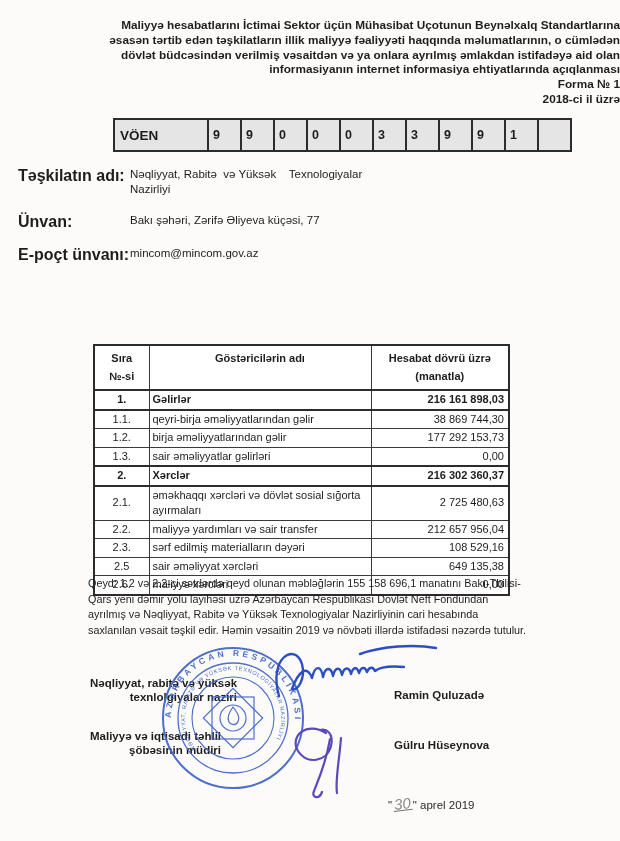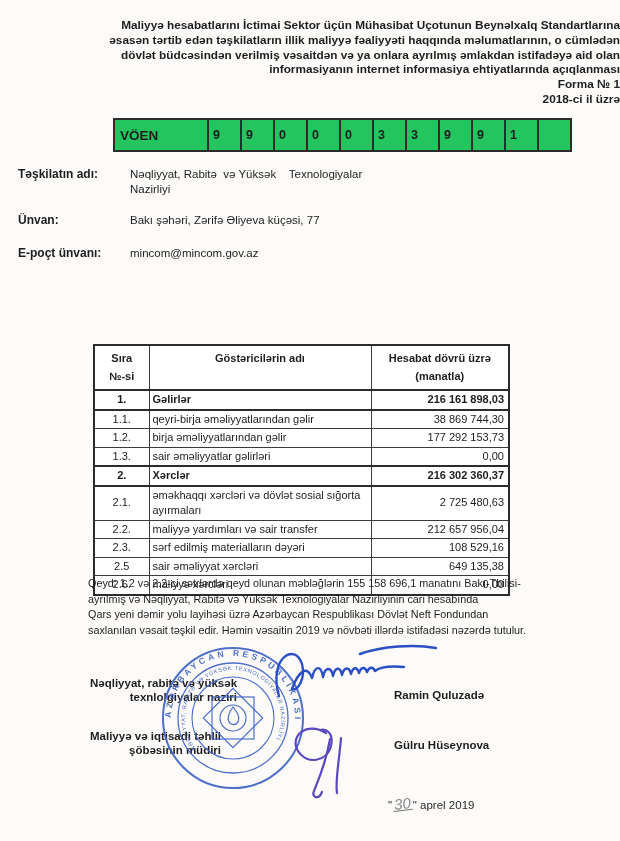--- a/index.html
+++ b/index.html
@@ -8,27 +8,27 @@
     background:#fcfbf9; color:#1d1d1d;
     font-family:"Liberation Sans", sans-serif;
   }
   .abs { position:absolute; }
 
   
   .title-block { top:10px; left:0; right:0; text-align:right;
     font-weight:bold; font-size:11.8px; line-height:14.8px;margin-top:8px; }
 
   
-  .voen-table { left:113px; top:118px; border-collapse:collapse; background:#22c55e;padding-left:37px; }
+  .voen-table { left:113px; top:118px; border-collapse:collapse; background:#e5e5e5;padding-left:37px; }
   .voen-table td { border:2px solid #2c2c2c; height:28px; font-weight:bold; vertical-align:middle; }
   .voen-table .vlabel { width:86px; font-size:13.5px; padding-left:5px; }
   .voen-table .vdigit { width:26px; min-width:26px; font-size:12.5px; padding-left:4px; }
 
   
-  .info-label { left:18px; font-weight:bold; font-size:12px; }
+  .info-label { left:18px; font-weight:bold; font-size:16px; }
   .info-value { left:130px; font-size:11.5px; line-height:14.5px; white-space:pre-wrap; }
 
   
   .main-table { left:93px; top:296px; border-collapse:collapse; table-layout:fixed;
     width:415px; font-size:11px; background:#fff; border:2px solid #2c2c2c;margin-top:48px; }
   .main-table th, .main-table td { border:1px solid #3a3a3a; }
   .main-table th { font-weight:bold; text-align:center; vertical-align:top;
     padding:3px 2px 4px 2px; line-height:18px; border-bottom:2px solid #2c2c2c; }
   .main-table td { padding:1px 3px; line-height:15.5px; }
   .main-table td.no  { text-align:center; }
@@ -168,22 +168,22 @@
       <tr>
       <td class="no">2.6.</td>
       <td class="name">maliyyə xərcləri</td>
       <td class="val">0,00</td>
     </tr>
     </tbody>
 </table>
 
 <div class="abs note">
   <div><b>Qeyd:</b><span> 1.2 və 2.2-ci sətrlərdə qeyd olunan məbləğlərin 155 158 696,1 manatını Bakı-Tbilisi-</span></div>
+  <div>Qars yeni dəmir yolu layihəsi üzrə Azərbaycan Respublikası Dövlət Neft Fondundan</div>
   <div>ayrılmış və Nəqliyyat, Rabitə və Yüksək Texnologiyalar Nazirliyinin cari hesabında</div>
-  <div>Qars yeni dəmir yolu layihəsi üzrə Azərbaycan Respublikası Dövlət Neft Fondundan</div>
   <div>saxlanılan vəsait təşkil edir. Həmin vəsaitin 2019 və növbəti illərdə istifadəsi nəzərdə tutulur.</div>
 </div>
 
 <div class="abs sig-area">
 
   <div class="sig-role role-1">
     <div>Nəqliyyat, rabitə və yüksək</div>
     <div>texnlolgiyalar naziri</div>
   </div>
   <div class="sig-name name-1">Ramin Quluzadə</div>

